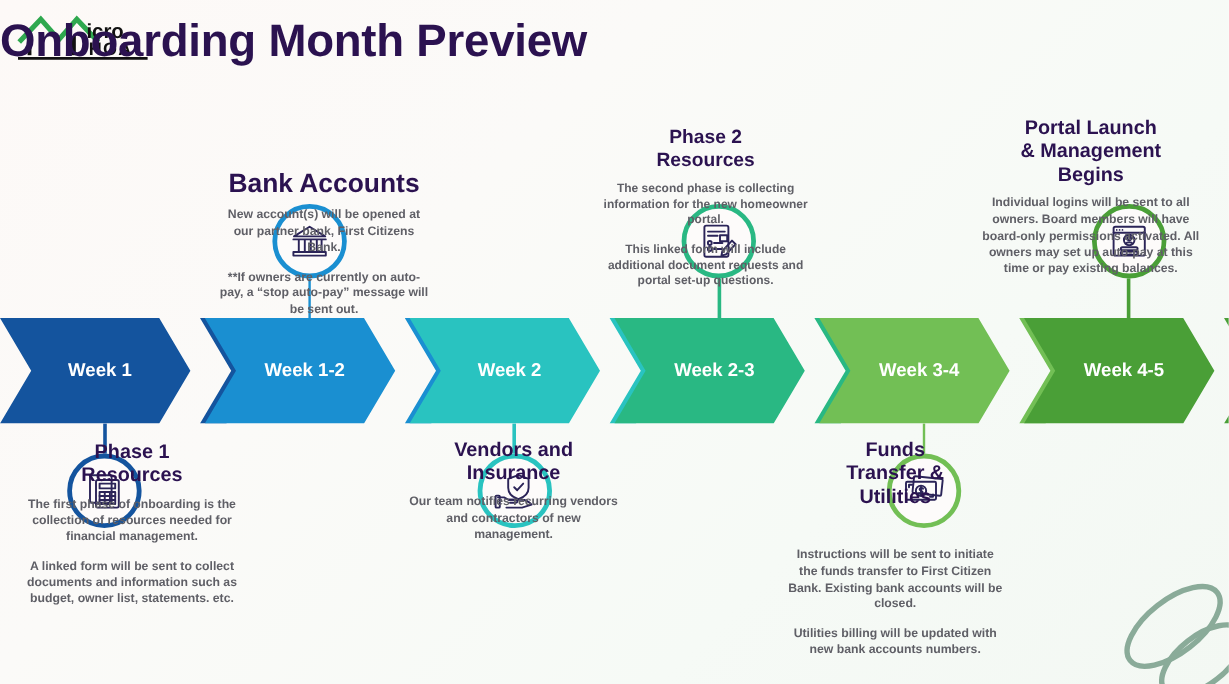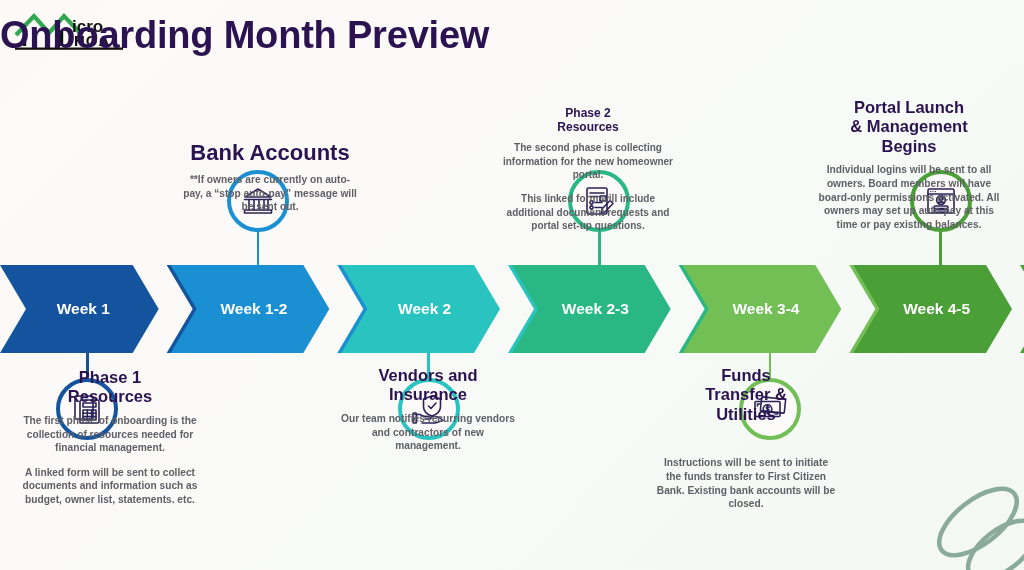--- a/index.html
+++ b/index.html
@@ -110,21 +110,21 @@
 
   .blk-2  { left: 182px; top: 140px; width: 176px; }
   .blk-2 h3 { font-size: 22px; }
   .blk-2 p  { font-size: 10.2px; }
 
   .blk-3  { left: 340px; top: 366px; width: 176px; }
   .blk-3 h3 { font-size: 16.5px; }
   .blk-3 p  { font-size: 10.2px; }
 
   .blk-4  { left: 500px; top: 106px; width: 176px; }
-  .blk-4 h3 { font-size: 12px; }
+  .blk-4 h3 { font-size: 16px; }
   .blk-4 p  { font-size: 10px; }
 
   .blk-5  { left: 656px; top: 366px; width: 180px; }
   .blk-5 h3 { font-size: 16.5px; }
   .blk-5 p  { font-size: 10.2px; margin-top: 32px; }
 
   .blk-6  { left: 816px; top: 98px;  width: 186px; }
   .blk-6 h3 { font-size: 16.5px; }
   .blk-6 p  { font-size: 10.2px; }
 </style>
@@ -263,31 +263,33 @@
 <div class="chev-label" style="left: 708.667px; width: 114.667px;">Week 3-4</div>
 <div class="chev-label" style="left: 879.333px; width: 114.667px;">Week 4-5</div>
 
 <div class="block blk-1">
     <h3>Phase 1<br>Resources</h3>
     <p>The first phase of onboarding is the collection of resources needed for financial management.</p>
     <p>A linked form will be sent to collect documents and information such as budget, owner list, statements. etc.</p>
   </div>
 <div class="block blk-2">
     <h3>Bank Accounts</h3>
+    <p>New account(s) will be opened at our partner bank, First Citizens Bank.</p>
     <p>**If owners are currently on auto-pay, a “stop auto-pay” message will be sent out.</p>
   </div>
 <div class="block blk-3">
     <h3>Vendors and<br>Insurance</h3>
     <p>Our team notifies recurring vendors and contractors of new management.</p>
   </div>
 <div class="block blk-4">
     <h3>Phase 2<br>Resources</h3>
     <p>The second phase is collecting information for the new homeowner portal.</p>
     <p>This linked form will include additional document requests and portal set-up questions.</p>
   </div>
 <div class="block blk-5">
     <h3>Funds<br>Transfer &amp;<br>Utilities</h3>
     <p>Instructions will be sent to initiate the funds transfer to First Citizen Bank. Existing bank accounts will be closed.</p>
+    <p>Utilities billing will be updated with new bank accounts numbers.</p>
   </div>
 <div class="block blk-6">
     <h3>Portal Launch<br>&amp; Management<br>Begins</h3>
     <p>Individual logins will be sent to all owners. Board members will have board-only permissions activated. All owners may set up auto-pay at this time or pay existing balances.</p>
   </div>
 
 </body></html>

